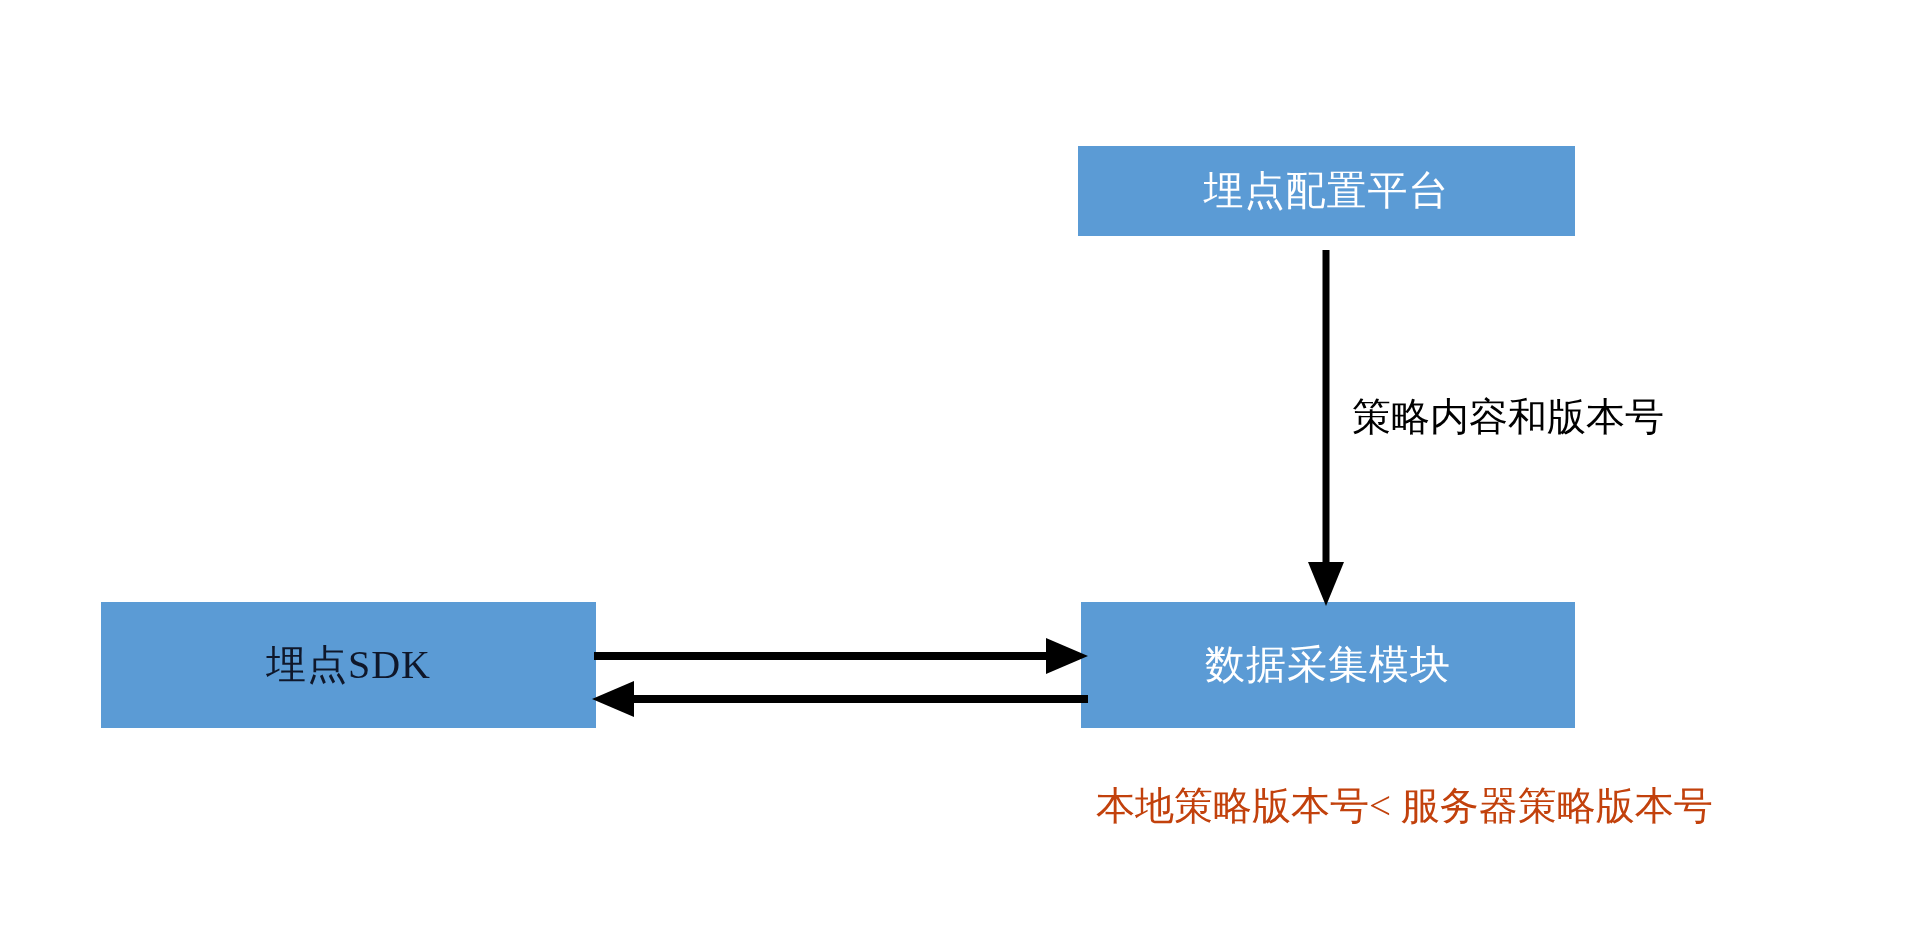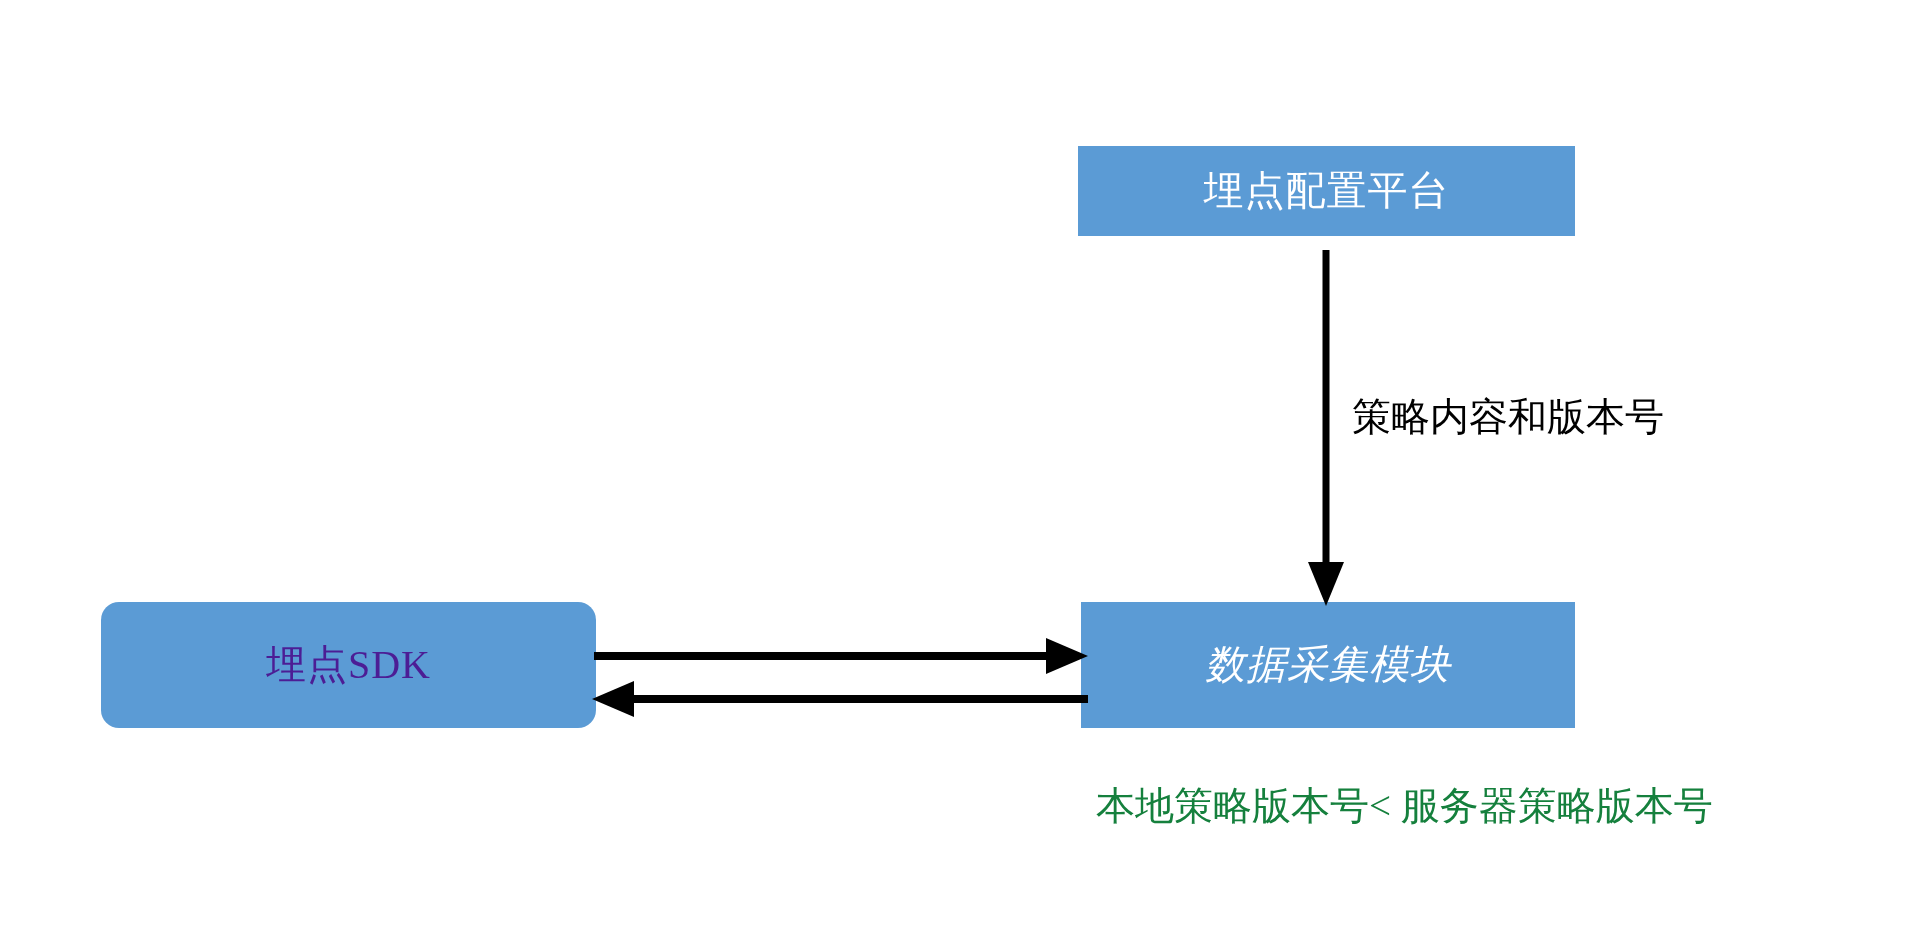--- a/index.html
+++ b/index.html
@@ -127,25 +127,25 @@
 </style>
 </head>
 <body>
 
 <div id="canvas" style="background: rgb(255, 255, 255);">
 
   <div class="node" id="node-config-platform" style="background-color: rgb(91, 155, 213); color: rgb(255, 255, 255);">
     <span class="node-label">埋点配置平台</span>
   </div>
 
-  <div class="node" id="node-collector" style="background-color: rgb(91, 155, 213); color: rgb(255, 255, 255); font-style: italic;">
+  <div class="node" id="node-collector" style="background-color: rgb(91, 155, 213); color: rgb(255, 255, 255);">
     <span class="node-label">数据采集模块</span>
   </div>
 
-  <div class="node" id="node-sdk" style="background-color: rgb(91, 155, 213); color: #4c1d95; border-radius: 18px;">
+  <div class="node" id="node-sdk" style="background-color: rgb(91, 155, 213); color: #0f172a;">
     <span class="node-label">埋点SDK</span>
   </div>
 
   <svg class="connector" id="connector-vertical" viewBox="0 0 60 364" width="60" height="364">
     <line x1="26" y1="6" x2="26" y2="330" stroke="#000000" stroke-width="7"></line>
     <polygon points="26,362 8,318 44,318" fill="#000000"></polygon>
   </svg>
 
   <svg class="connector" id="connector-request" viewBox="0 0 500 40" width="500" height="40">
     <line x1="4" y1="18" x2="470" y2="18" stroke="#000000" stroke-width="8"></line>
@@ -154,15 +154,15 @@
 
   <svg class="connector" id="connector-response" viewBox="0 0 500 42" width="500" height="42">
     <line x1="30" y1="21" x2="498" y2="21" stroke="#000000" stroke-width="8"></line>
     <polygon points="2,21 44,3 44,39" fill="#000000"></polygon>
   </svg>
 
   <div class="edge-label" id="label-policy-payload" style="color: rgb(0, 0, 0);">策略内容和版本号</div>
 
 
 
-  <div id="caption-version-compare" style="color: #15803d;">本地策略版本号&lt; 服务器策略版本号</div>
+  <div id="caption-version-compare" style="color: #c2410c;">本地策略版本号&lt; 服务器策略版本号</div>
 
 </div>
 
 </body></html>

